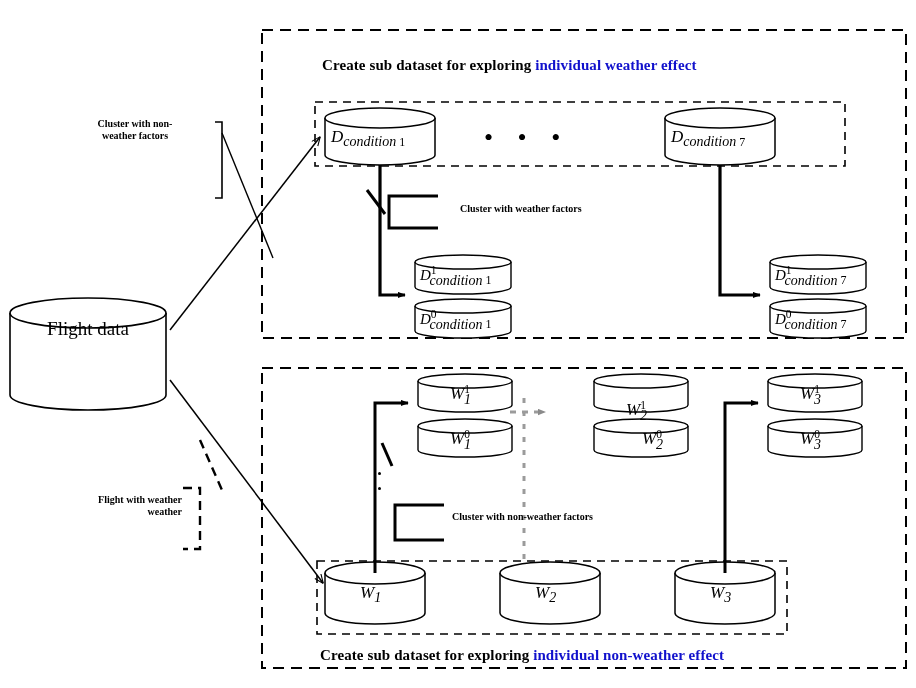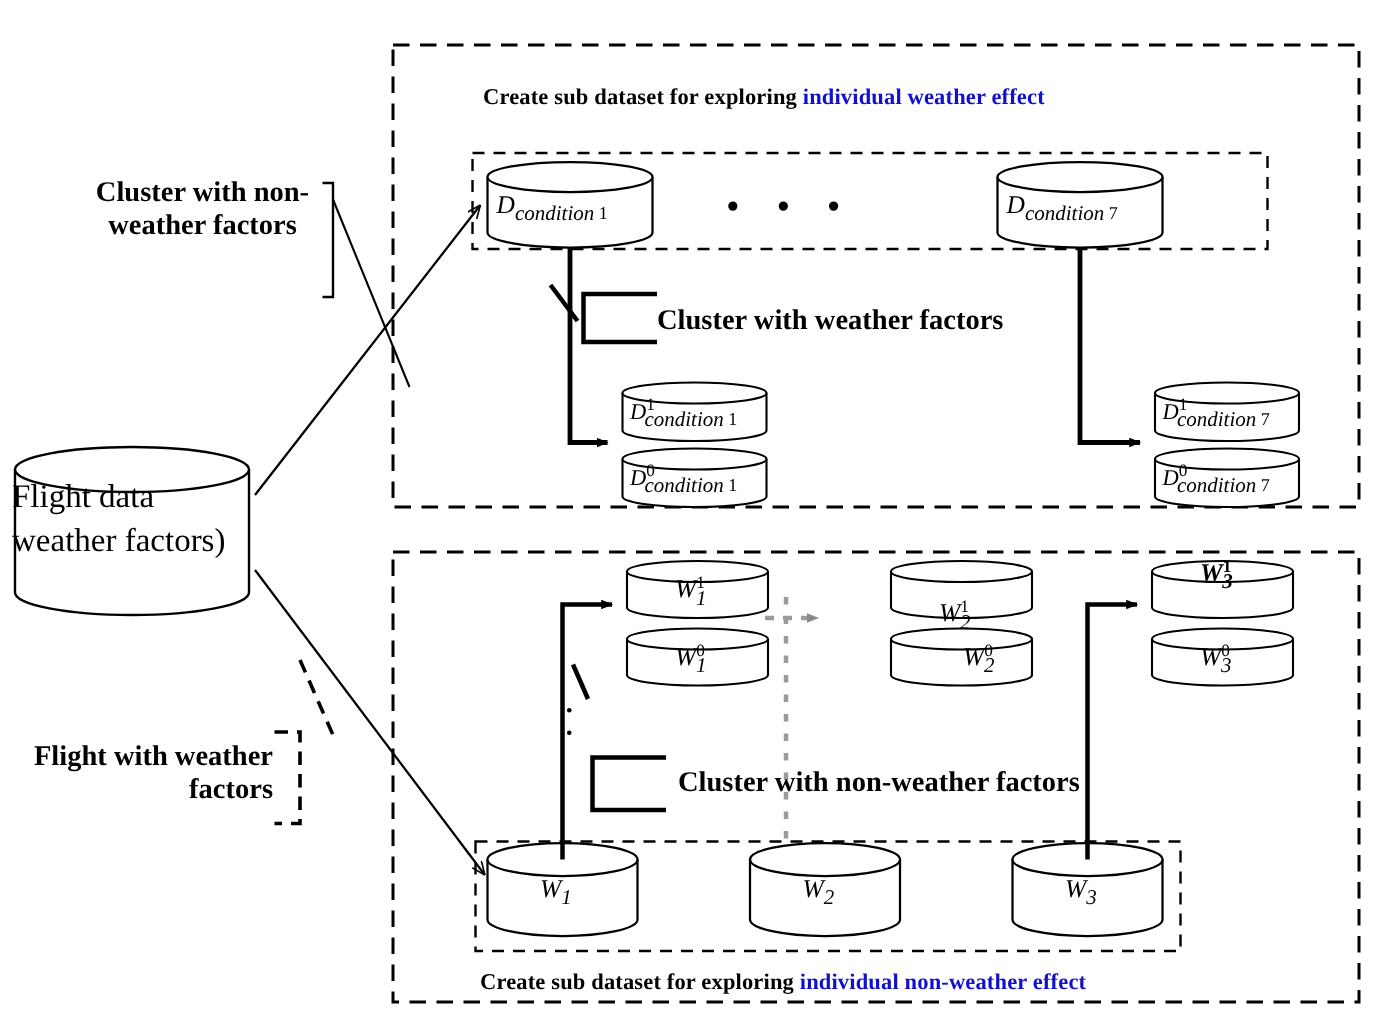--- a/index.html
+++ b/index.html
@@ -9,29 +9,29 @@
   #stage{position:absolute;left:0;top:0;width:916px;height:688px;}
 
   svg.layer{position:absolute;left:0;top:0;width:916px;height:688px;overflow:visible;}
 
   .lbl{position:absolute;font-family:"Liberation Serif","DejaVu Serif",serif;
        color:#000;white-space:nowrap;}
 
   .bold-head{font-weight:bold;font-size:15px;letter-spacing:0.1px;}
   .blue{color:#1111cc;}
 
-  .cluster-lbl{font-weight:bold;font-size:19px;line-height:1.15;text-align:center;}
+  .cluster-lbl{font-weight:bold;font-size:10px;line-height:1.15;text-align:center;}
 
   .cyl-text{position:absolute;font-style:italic;font-size:17px;color:#000;
             white-space:nowrap;}
   .cyl-text .sub{font-size:14px;vertical-align:-0.32em;font-style:italic;}
   .cyl-text .sub-up{font-size:11.5px;vertical-align:0.55em;font-style:normal;}
   .cyl-text .num{font-style:normal;font-size:12px;vertical-align:-0.32em;}
 
-  .flight-lbl{position:absolute;text-align:left;font-size:22px;line-height:1.32;}
+  .flight-lbl{position:absolute;text-align:center;font-size:19px;line-height:1.32;}
 
   .dots3{position:absolute;font-size:26px;letter-spacing:9px;color:#000;line-height:1;}
   .vdot{position:absolute;width:3px;height:3px;background:#000;border-radius:50%;}
 </style>
 </head>
 <body>
 
 <div id="stage">
 
   <svg class="layer" viewBox="0 0 916 688">
@@ -152,34 +152,33 @@
   <div class="lbl bold-head" style="left:322px;top:57px;">
     <span>Create sub dataset for exploring </span><span class="blue">individual weather effect</span>
   </div>
 
   <div class="lbl bold-head" style="left:320px;top:647px;">
     <span>Create sub dataset for exploring </span><span class="blue">individual non-weather effect</span>
   </div>
 
   <div class="flight-lbl" style="left:8px;top:316px;width:160px;">
     <div>Flight data</div>
-    <div>weather factors)</div>
   </div>
 
   <div class="lbl cluster-lbl" style="left:55px;top:118px;width:160px;">
     <div>Cluster with non-</div>
     <div>weather factors</div>
   </div>
 
   <div class="lbl cluster-lbl" style="left:22px;top:494px;width:160px;text-align:right;">
     <div>Flight with weather</div>
-    <div>factors</div>
-  </div>
-
-  <div class="lbl cluster-lbl" style="left:438px;top:203px;">Cluster with weather factors</div>
+    <div>weather</div>
+  </div>
+
+  <div class="lbl cluster-lbl" style="left:460px;top:203px;">Cluster with weather factors</div>
 
   <div class="lbl cluster-lbl" style="left:452px;top:511px;">Cluster with non-weather factors</div>
 
   <div class="dots3" style="left:484px;top:125px;">• • •</div>
 
   <div class="vdot" style="left:378px;top:472px;"></div>
   <div class="vdot" style="left:378px;top:487px;"></div>
 
   <div class="cyl-text" style="left:331px;top:127px;">
     <span>D</span><span class="sub">condition</span><span class="num">&nbsp;</span><span class="num">1</span>
@@ -216,20 +215,20 @@
   </div>
   <div class="cyl-text" style="left:450px;top:428px;">
     <span>W</span><span class="sub-up">0</span><span class="sub" style="margin-left:-6px;">1</span>
   </div>
   <div class="cyl-text" style="left:626px;top:399px;">
     <span>W</span><span class="sub-up">1</span><span class="sub" style="margin-left:-6px;">2</span>
   </div>
   <div class="cyl-text" style="left:626px;top:428px;margin-left:16px;">
     <span>W</span><span class="sub-up">0</span><span class="sub" style="margin-left:-6px;">2</span>
   </div>
-  <div class="cyl-text" style="left:800px;top:372px;font-weight:bold;">
+  <div class="cyl-text" style="left:800px;top:383px;">
     <span>W</span><span class="sub-up">1</span><span class="sub" style="margin-left:-6px;">3</span>
   </div>
   <div class="cyl-text" style="left:800px;top:428px;">
     <span>W</span><span class="sub-up">0</span><span class="sub" style="margin-left:-6px;">3</span>
   </div>
 
 </div>
 
 </body></html>

